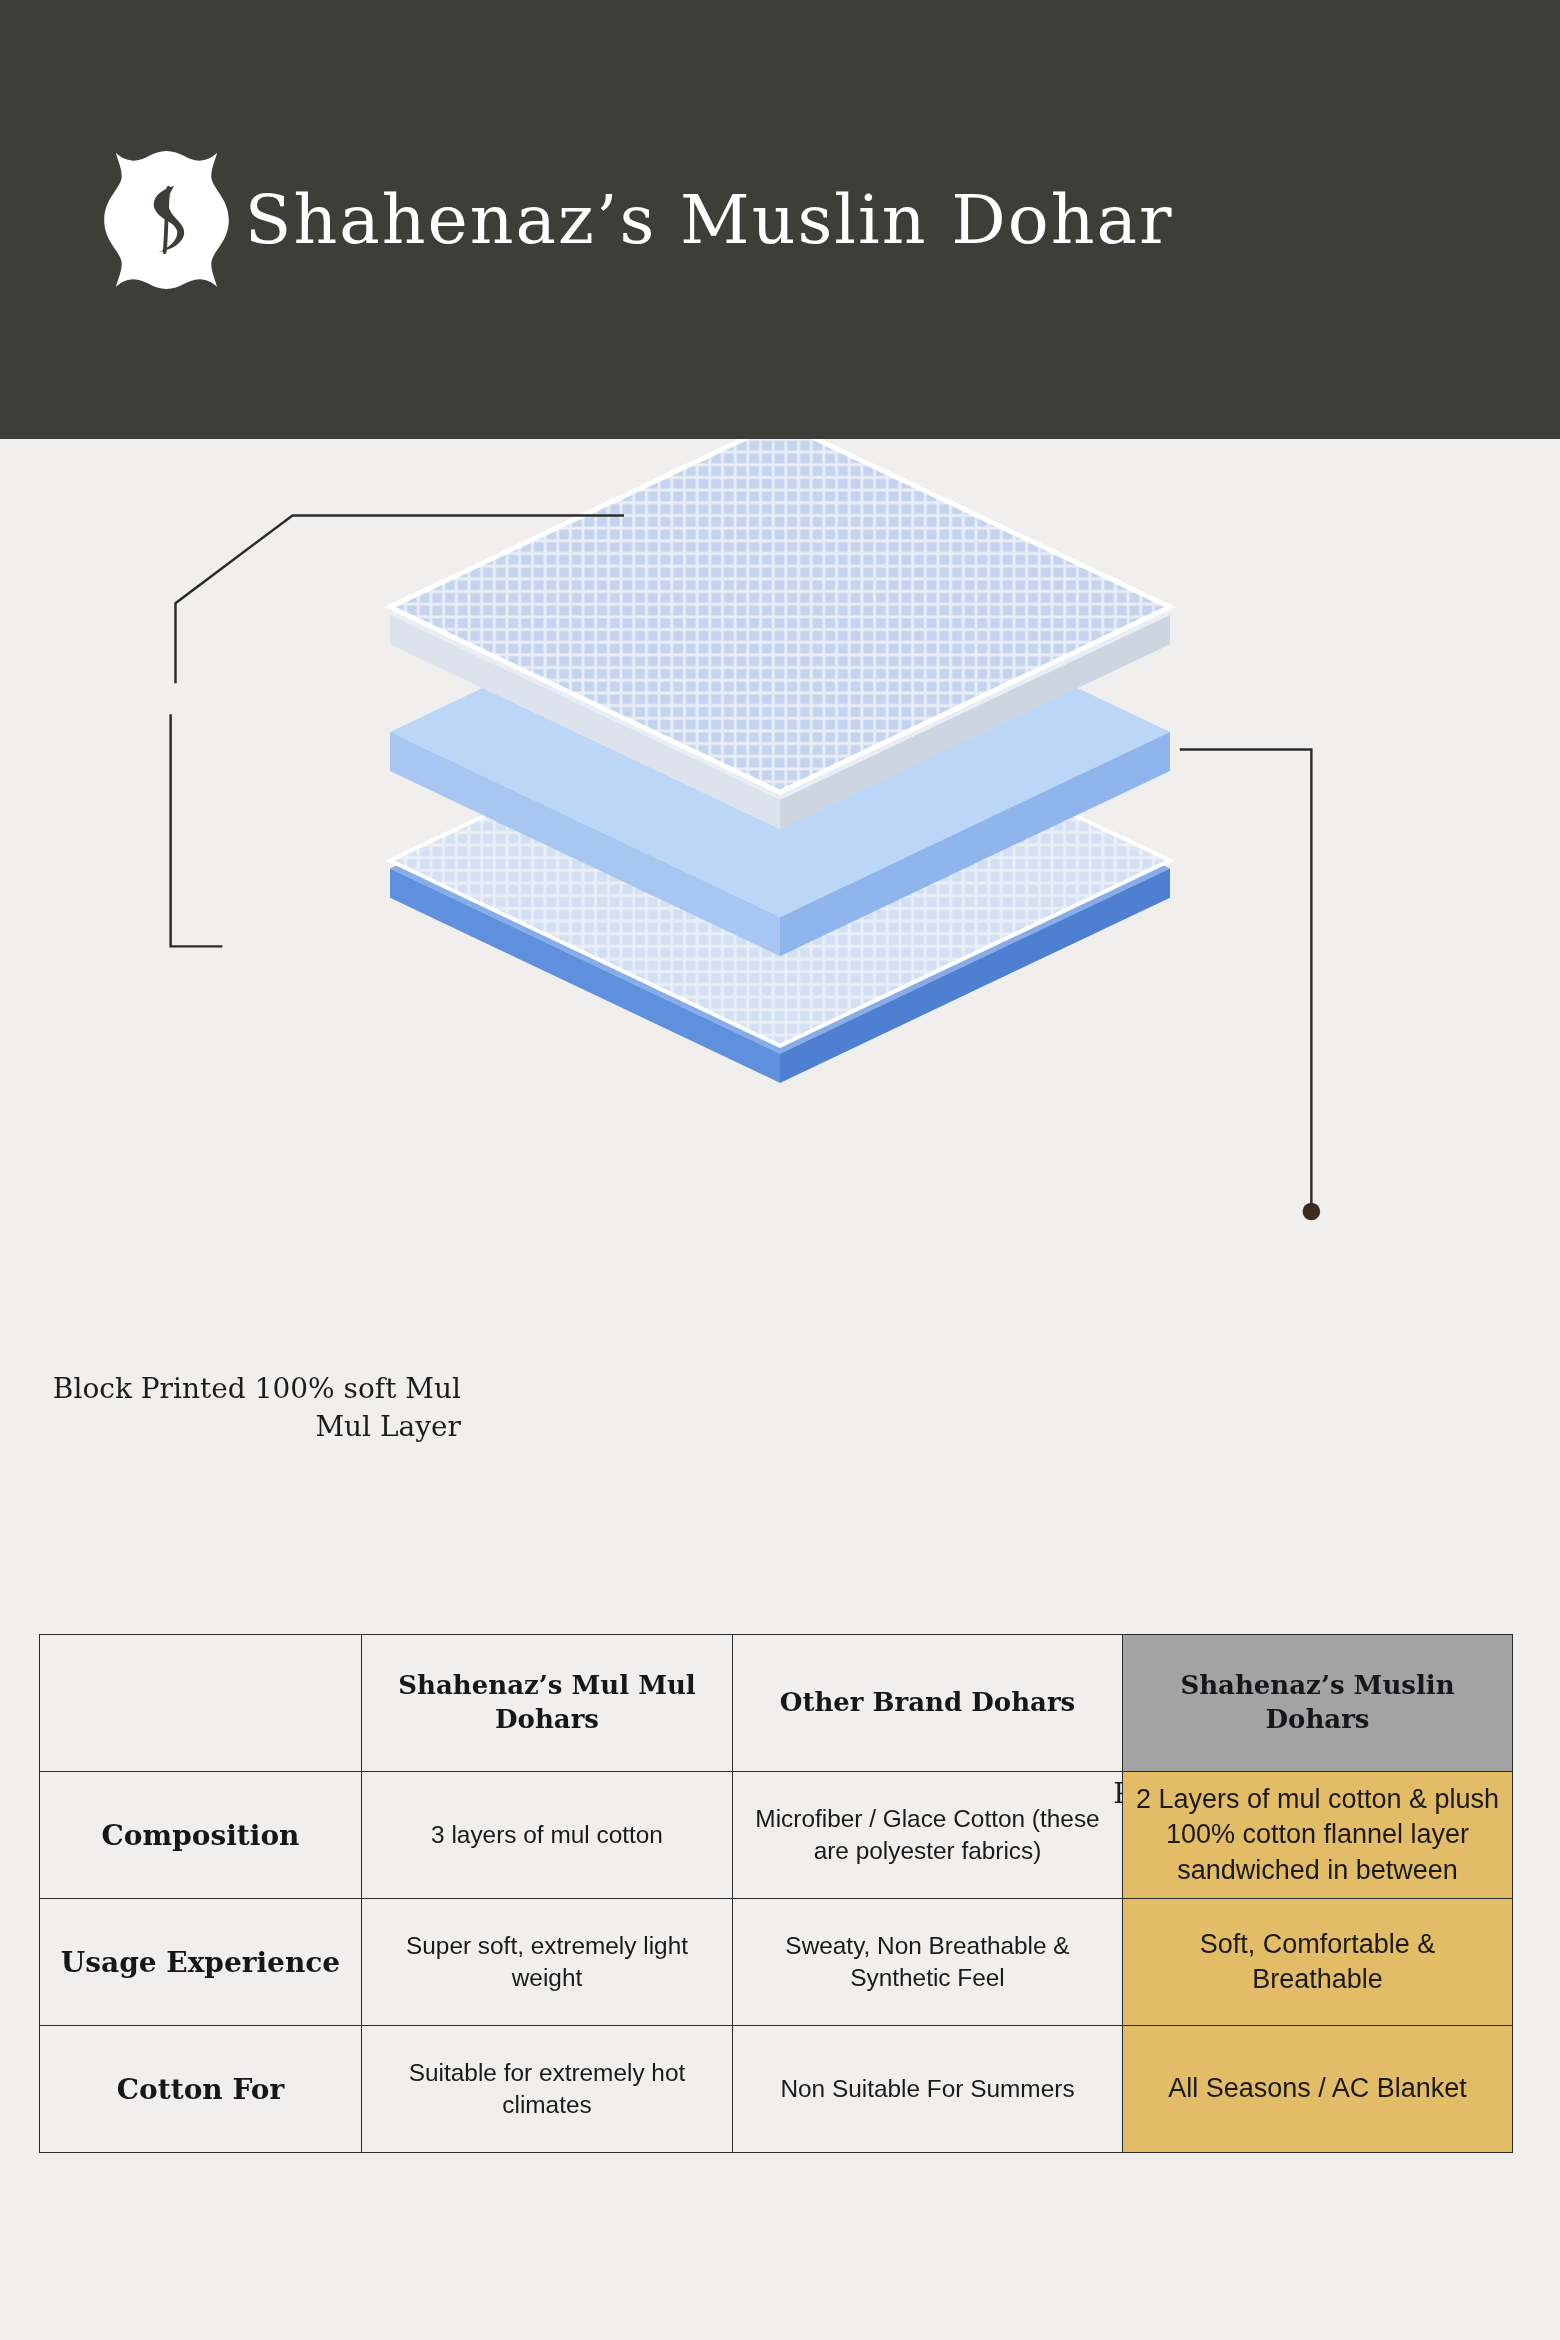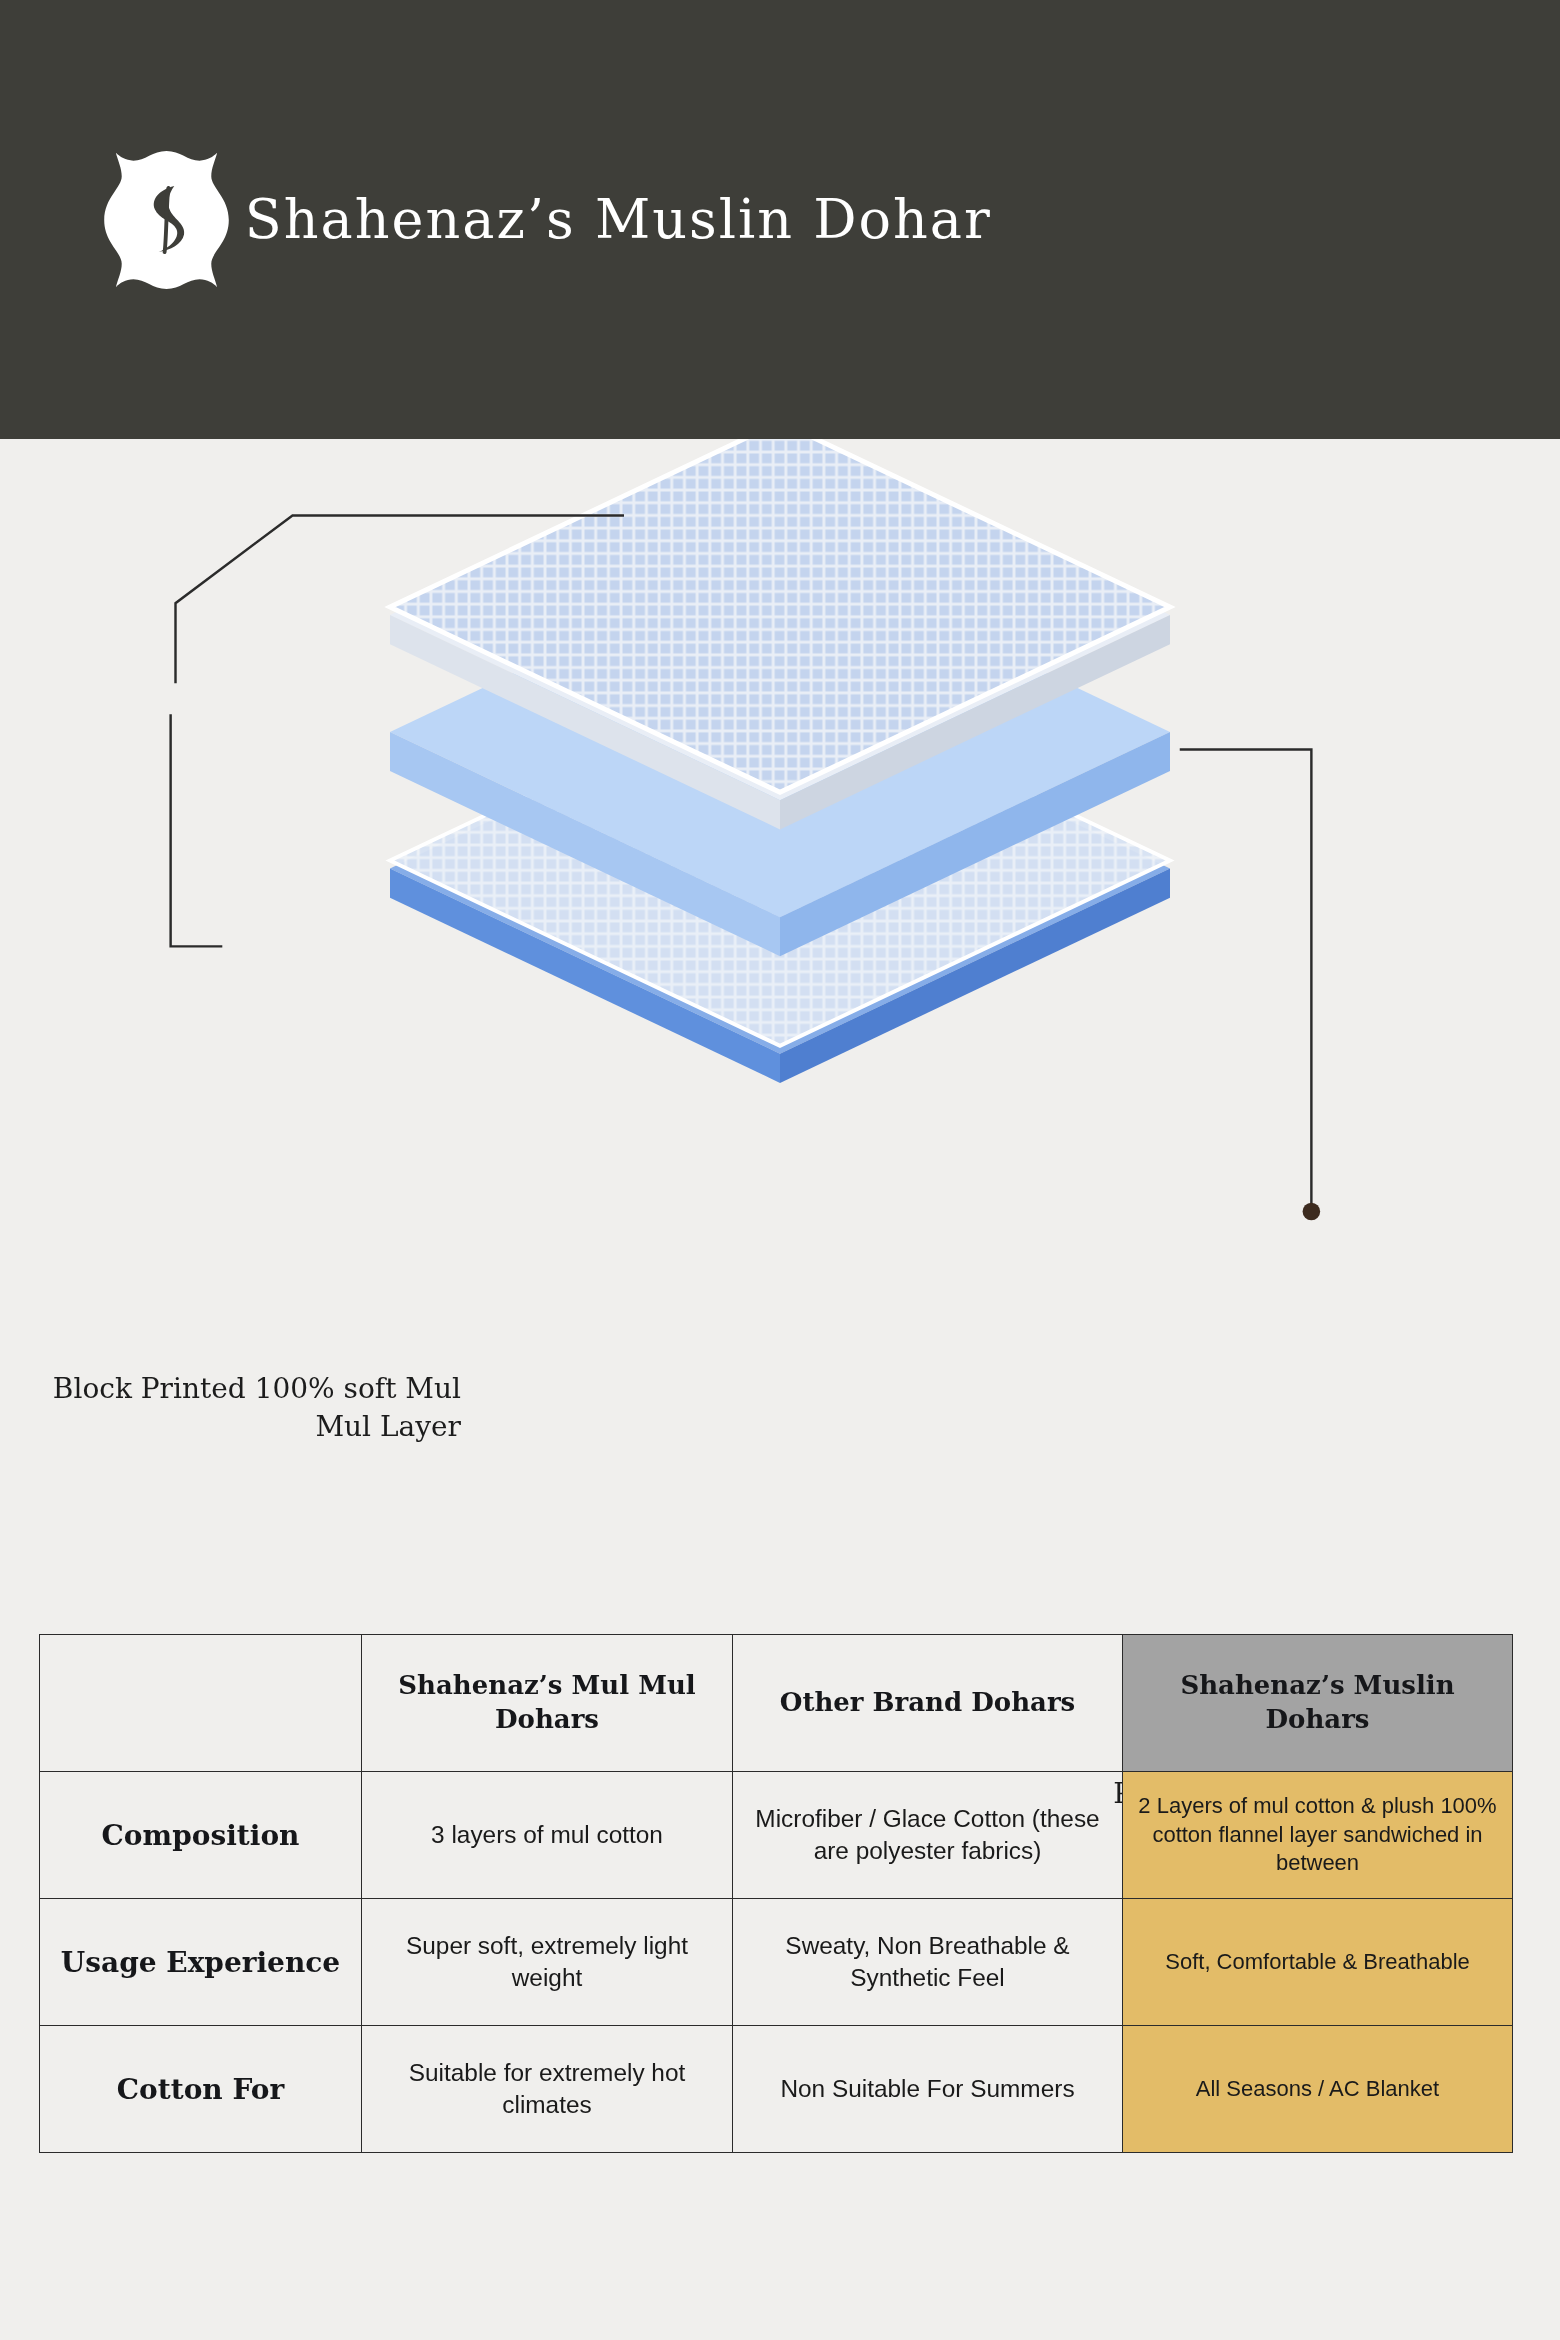--- a/index.html
+++ b/index.html
@@ -36,21 +36,21 @@
   .logo-mark {
     position: relative;
     width: 137px;
     height: 146px;
     flex: 0 0 auto;
     margin-right: 9.8px;
   }
   .logo-mark svg { display: block; }
   .header-title {
     font-family: "DejaVu Serif", serif;
-    font-size: 54px;
+    font-size: 68px;
     color: #ffffff;
     letter-spacing: 2px;
     white-space: nowrap;
     font-weight: 400;
   }
 
   
   .diagram {
     position: absolute;
     left: 0;
@@ -129,21 +129,21 @@
   }
   .cell {
     font-family: "Liberation Sans", sans-serif;
     font-size: 24.4px;
     color: #1a1a1a;
     line-height: 1.3;
     height: 127px;
   }
   .cell-highlight {
     background: #e3bc68;
-    font-size: 22px;
+    font-size: 27px;
   }
 </style>
 </head>
 <body>
 
 <div class="page">
 
   <div class="header">
     <div class="logo-mark">
       <svg width="137" height="146" viewBox="0 0 140 150" xmlns="http://www.w3.org/2000/svg">

